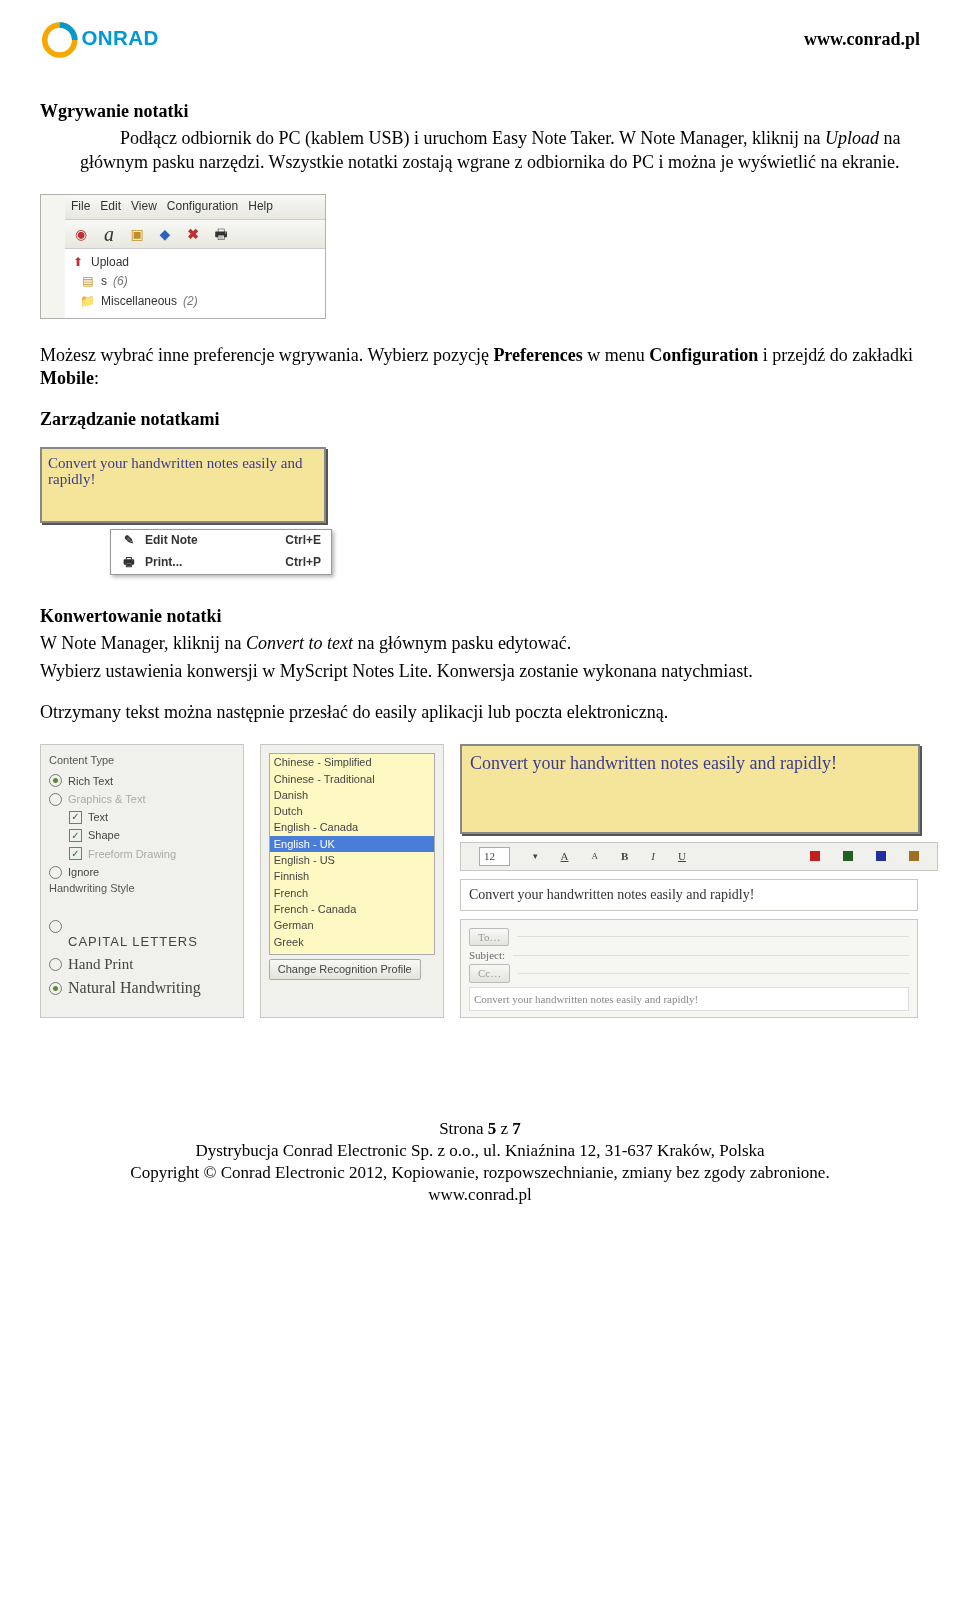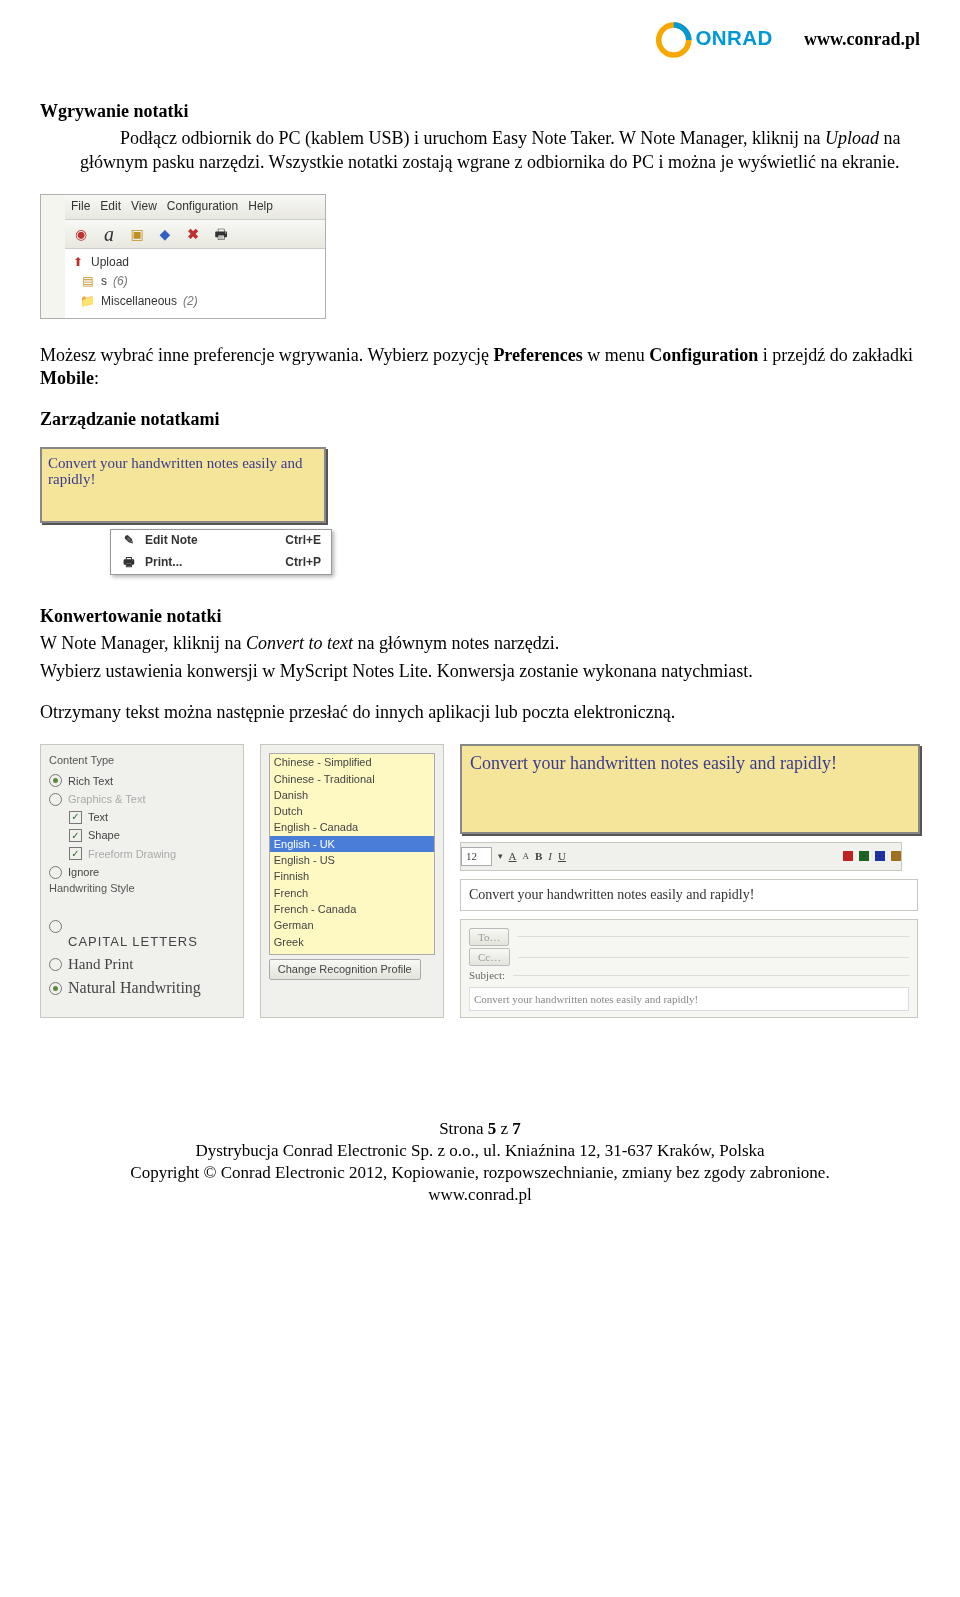--- a/index.html
+++ b/index.html
@@ -12,21 +12,21 @@
     background: #fff;
     width: 960px;
   }
   .page {
     width: 880px;
     margin: 0 auto;
     padding: 20px 40px 10px 40px;
   }
   .header {
     display: flex;
-    justify-content: flex-end;
+    justify-content: space-between;
     align-items: center;
     margin-bottom: 40px;
   }
   .logo {
     width: 150px;
     height: 40px;
   }
   .url-top {
     font-weight: bold;
     font-size: 18px;
@@ -215,24 +215,24 @@
     box-shadow: 2px 2px 0 #555;
     padding: 8px;
     font-family: "Comic Sans MS", cursive;
     font-size: 18px;
     color: #3b3b8e;
     line-height: 1.1;
   }
   .editor-toolbar {
     background: #f0f0ec;
     border: 1px solid #c8c8c0;
-    padding: 4px 0;
-    display: flex;
-    align-items: center;
-    gap: 6px;
+    padding: 4px 18px;
+    display: flex;
+    align-items: center;
+    gap: 23px;
     font-size: 11px;
     color: #444;
     width: 440px;
   }
   .font-size-box {
     background: #fff;
     border: 1px solid #aaa;
     padding: 1px 14px 1px 4px;
   }
   .editor-text {
@@ -348,24 +348,24 @@
             <span class="ico">🖶</span>
             <span>Print...</span>
           </span>
         <span>Ctrl+P</span>
       </div>
     </div>
   </div>
 
   <p class="section-title" style="margin-top:30px;">Konwertowanie notatki</p>
   <p>
-    <span>W Note Manager, kliknij na </span><span class="ital">Convert to text</span><span> na głównym notes narzędzi.</span>
+    <span>W Note Manager, kliknij na </span><span class="ital">Convert to text</span><span> na głównym pasku edytować.</span>
   </p>
   <p>Wybierz ustawienia konwersji w MyScript Notes Lite. Konwersja zostanie wykonana natychmiast.</p>
-  <p style="margin-top:18px;">Otrzymany tekst można następnie przesłać do innych aplikacji lub poczta elektroniczną.</p>
+  <p style="margin-top:18px;">Otrzymany tekst można następnie przesłać do easily aplikacji lub poczta elektroniczną.</p>
 
   <div class="bottom-panels">
 
     <div class="panel-box panel-left">
       <div class="panel-label">Content Type</div>
       <div class="radio-row">
         <span class="radio-dot">
             <span class="fill"></span>
           </span>
         <span>Rich Text</span>
@@ -444,25 +444,25 @@
         <span style="width:10px;height:10px;background:#a07020;display:inline-block;"></span>
       </div>
       <div class="editor-text">Convert your handwritten notes easily and rapidly!</div>
 
       <div class="email-mini">
         <div class="email-row">
           <span class="email-btn">To…</span>
           <span style="flex:1; border-bottom:1px solid #ddd;"></span>
         </div>
         <div class="email-row">
-          <span class="email-btn">Cc…</span>
+          <span>Subject:</span>
           <span style="flex:1; border-bottom:1px solid #ddd;"></span>
         </div>
         <div class="email-row">
-          <span>Subject:</span>
+          <span class="email-btn">Cc…</span>
           <span style="flex:1; border-bottom:1px solid #ddd;"></span>
         </div>
         <div class="email-body">Convert your handwritten notes easily and rapidly!</div>
       </div>
     </div>
   </div>
 
   <div class="footer">
     <div>
       <span>Strona</span>

